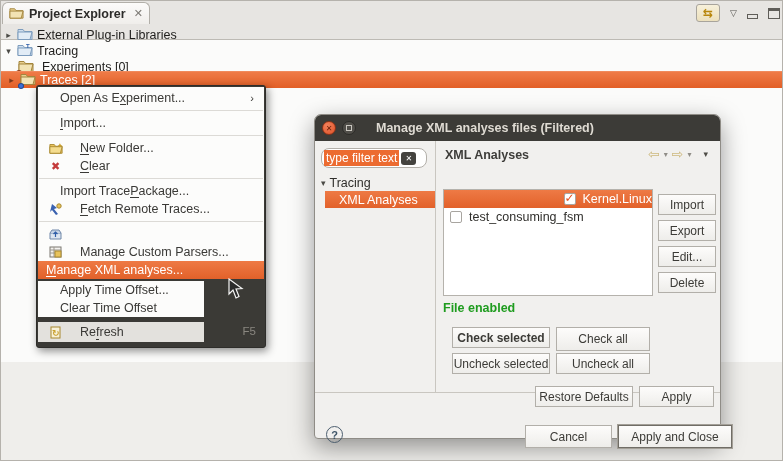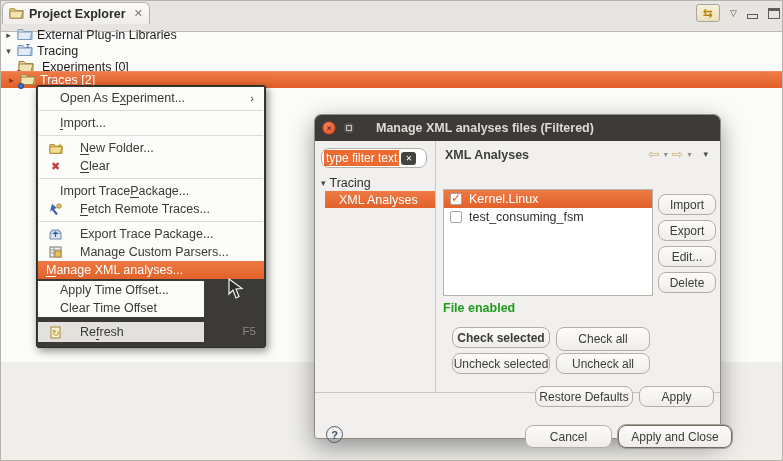--- a/index.html
+++ b/index.html
@@ -7,21 +7,21 @@
     --menu-dark:#3b3a36; --green:#1f9c1f;
   }
   *{margin:0;padding:0;box-sizing:border-box;}
   html,body{background:#d8d6d2;}
   #screen{
     position:relative;width:783px;height:461px;overflow:hidden;
     font-family:"Liberation Sans","DejaVu Sans",sans-serif;
     background:#fbfbfa;border:1px solid #b5b2ac;
   }
   
-  .tabstrip{position:absolute;left:0;top:0;width:783px;height:31px;background:#e7e5e2;border-bottom:1px solid #bdbab4;}
+  .tabstrip{position:absolute;left:0;top:0;width:783px;height:39px;background:#e7e5e2;border-bottom:1px solid #bdbab4;}
   .tab{
     position:absolute;left:1px;top:1px;width:148px;height:22px;
     background:linear-gradient(#fcfbfa,#f0eeeb);
     border:1px solid #b2afa9;border-bottom:none;border-radius:6px 6px 0 0;
     display:flex;align-items:center;padding:0 6px;gap:5px;
   }
   .tab-label{font-size:12.5px;color:#2c2b29;font-weight:bold;white-space:nowrap;}
   .tab-close{margin-left:auto;font-size:11px;color:#7c7974;font-weight:bold;cursor:default;}
   .tb-icons{position:absolute;right:4px;top:3px;display:flex;align-items:center;gap:10px;height:18px;}
   .chip{width:24px;height:18px;border:1px solid #a8a49c;border-radius:3px;background:linear-gradient(#f7f0da,#ece0bd);
@@ -87,24 +87,24 @@
   .dtree-root .arr{font-size:9px;color:#4a4a46;}
   .dtree-sel{position:absolute;left:10px;top:50px;width:110px;height:17px;background:linear-gradient(#ee7a45,#e2612a);
              color:#fff;font-size:12.5px;display:flex;align-items:center;padding-left:14px;}
   .rp-header{position:absolute;left:130px;top:7px;font-size:12.5px;font-weight:bold;color:#3e3d3a;}
   .nav{position:absolute;right:12px;top:5px;display:flex;align-items:center;gap:4px;}
   .nav .a{font-size:14px;color:#cdb87e;}
   .nav .c{font-size:8px;color:#908d87;}
   .nav .c2{font-size:9px;color:#4e4c47;margin-left:8px;}
   .listbox{position:absolute;left:128px;top:48px;width:210px;height:107px;background:#fff;border:1px solid #b5b2ac;}
   .lrow{height:18px;display:flex;align-items:center;gap:7px;padding-left:6px;font-size:12.5px;color:#2f2e2b;}
-  .lrow.sel{background:linear-gradient(#ee7a45,#e2612a);color:#fff;}
+  .lrow.sel{background:linear-gradient(#ee7a45,#e2612a);color:#fff;justify-content:flex-end;}
   .cb{width:12px;height:12px;background:#fff;border:1px solid #a8a5a0;border-radius:2px;position:relative;flex:none;}
   .cb.on::after{content:"✓";position:absolute;left:0px;top:-3px;font-size:12px;font-weight:bold;color:#e14e1d;}
-  .btn{position:absolute;background:linear-gradient(#fdfcfb,#eeedea);border:1px solid #b2afa9;border-radius:8px;
+  .btn{position:absolute;background:linear-gradient(#fdfcfb,#eeedea);border:1px solid #b2afa9;border-radius:0;
        font-size:12px;color:#3c3b37;display:flex;align-items:center;justify-content:center;font-family:inherit;}
   .btn.default{border-color:#706d66;box-shadow:0 0 0 1px #a39f97;}
   .status{position:absolute;left:128px;top:160px;font-size:12.5px;font-weight:bold;color:var(--green);}
   .help{position:absolute;left:11px;top:285px;width:17px;height:17px;border:1px solid #4c5e6e;border-radius:50%;
         color:#3f5568;font-size:11px;display:flex;align-items:center;justify-content:center;font-weight:bold;}
   
   .cursor{position:absolute;left:227px;top:277px;z-index:60;}
 </style>
 </head>
 <body>
@@ -229,21 +229,20 @@
       </div>
       <div class="msep"></div>
       <div class="mi has-icon">
         <span class="micon">
           <svg width="13" height="12" viewBox="0 0 13 12">
               <path d="M1 5h11v6H1z" fill="#dde6f0" stroke="#6f87a8"></path>
               <path d="M1 5L3 2h7l2 3" fill="#c6d4e6" stroke="#6f87a8"></path>
               <path d="M6.5 9V4M4.5 6l2-2 2 2" stroke="#2f5ea8" fill="none" stroke-width="1.2"></path>
             </svg>
         </span>
-        <span>Export Trace Package...</span>
           <span class="u"></span>
           <span></span>
       </div>
       <div class="mi has-icon">
         <span class="micon">
           <svg width="13" height="12" viewBox="0 0 13 12">
               <rect x="1" y="1" width="11" height="10" fill="#f4f2ee" stroke="#7a7770"></rect>
               <path d="M1 4h11M1 7h11M5 1v10" stroke="#9a968e"></path>
               <rect x="6" y="5" width="6" height="6" fill="#e8c35c" stroke="#a8882f"></rect>
             </svg>

